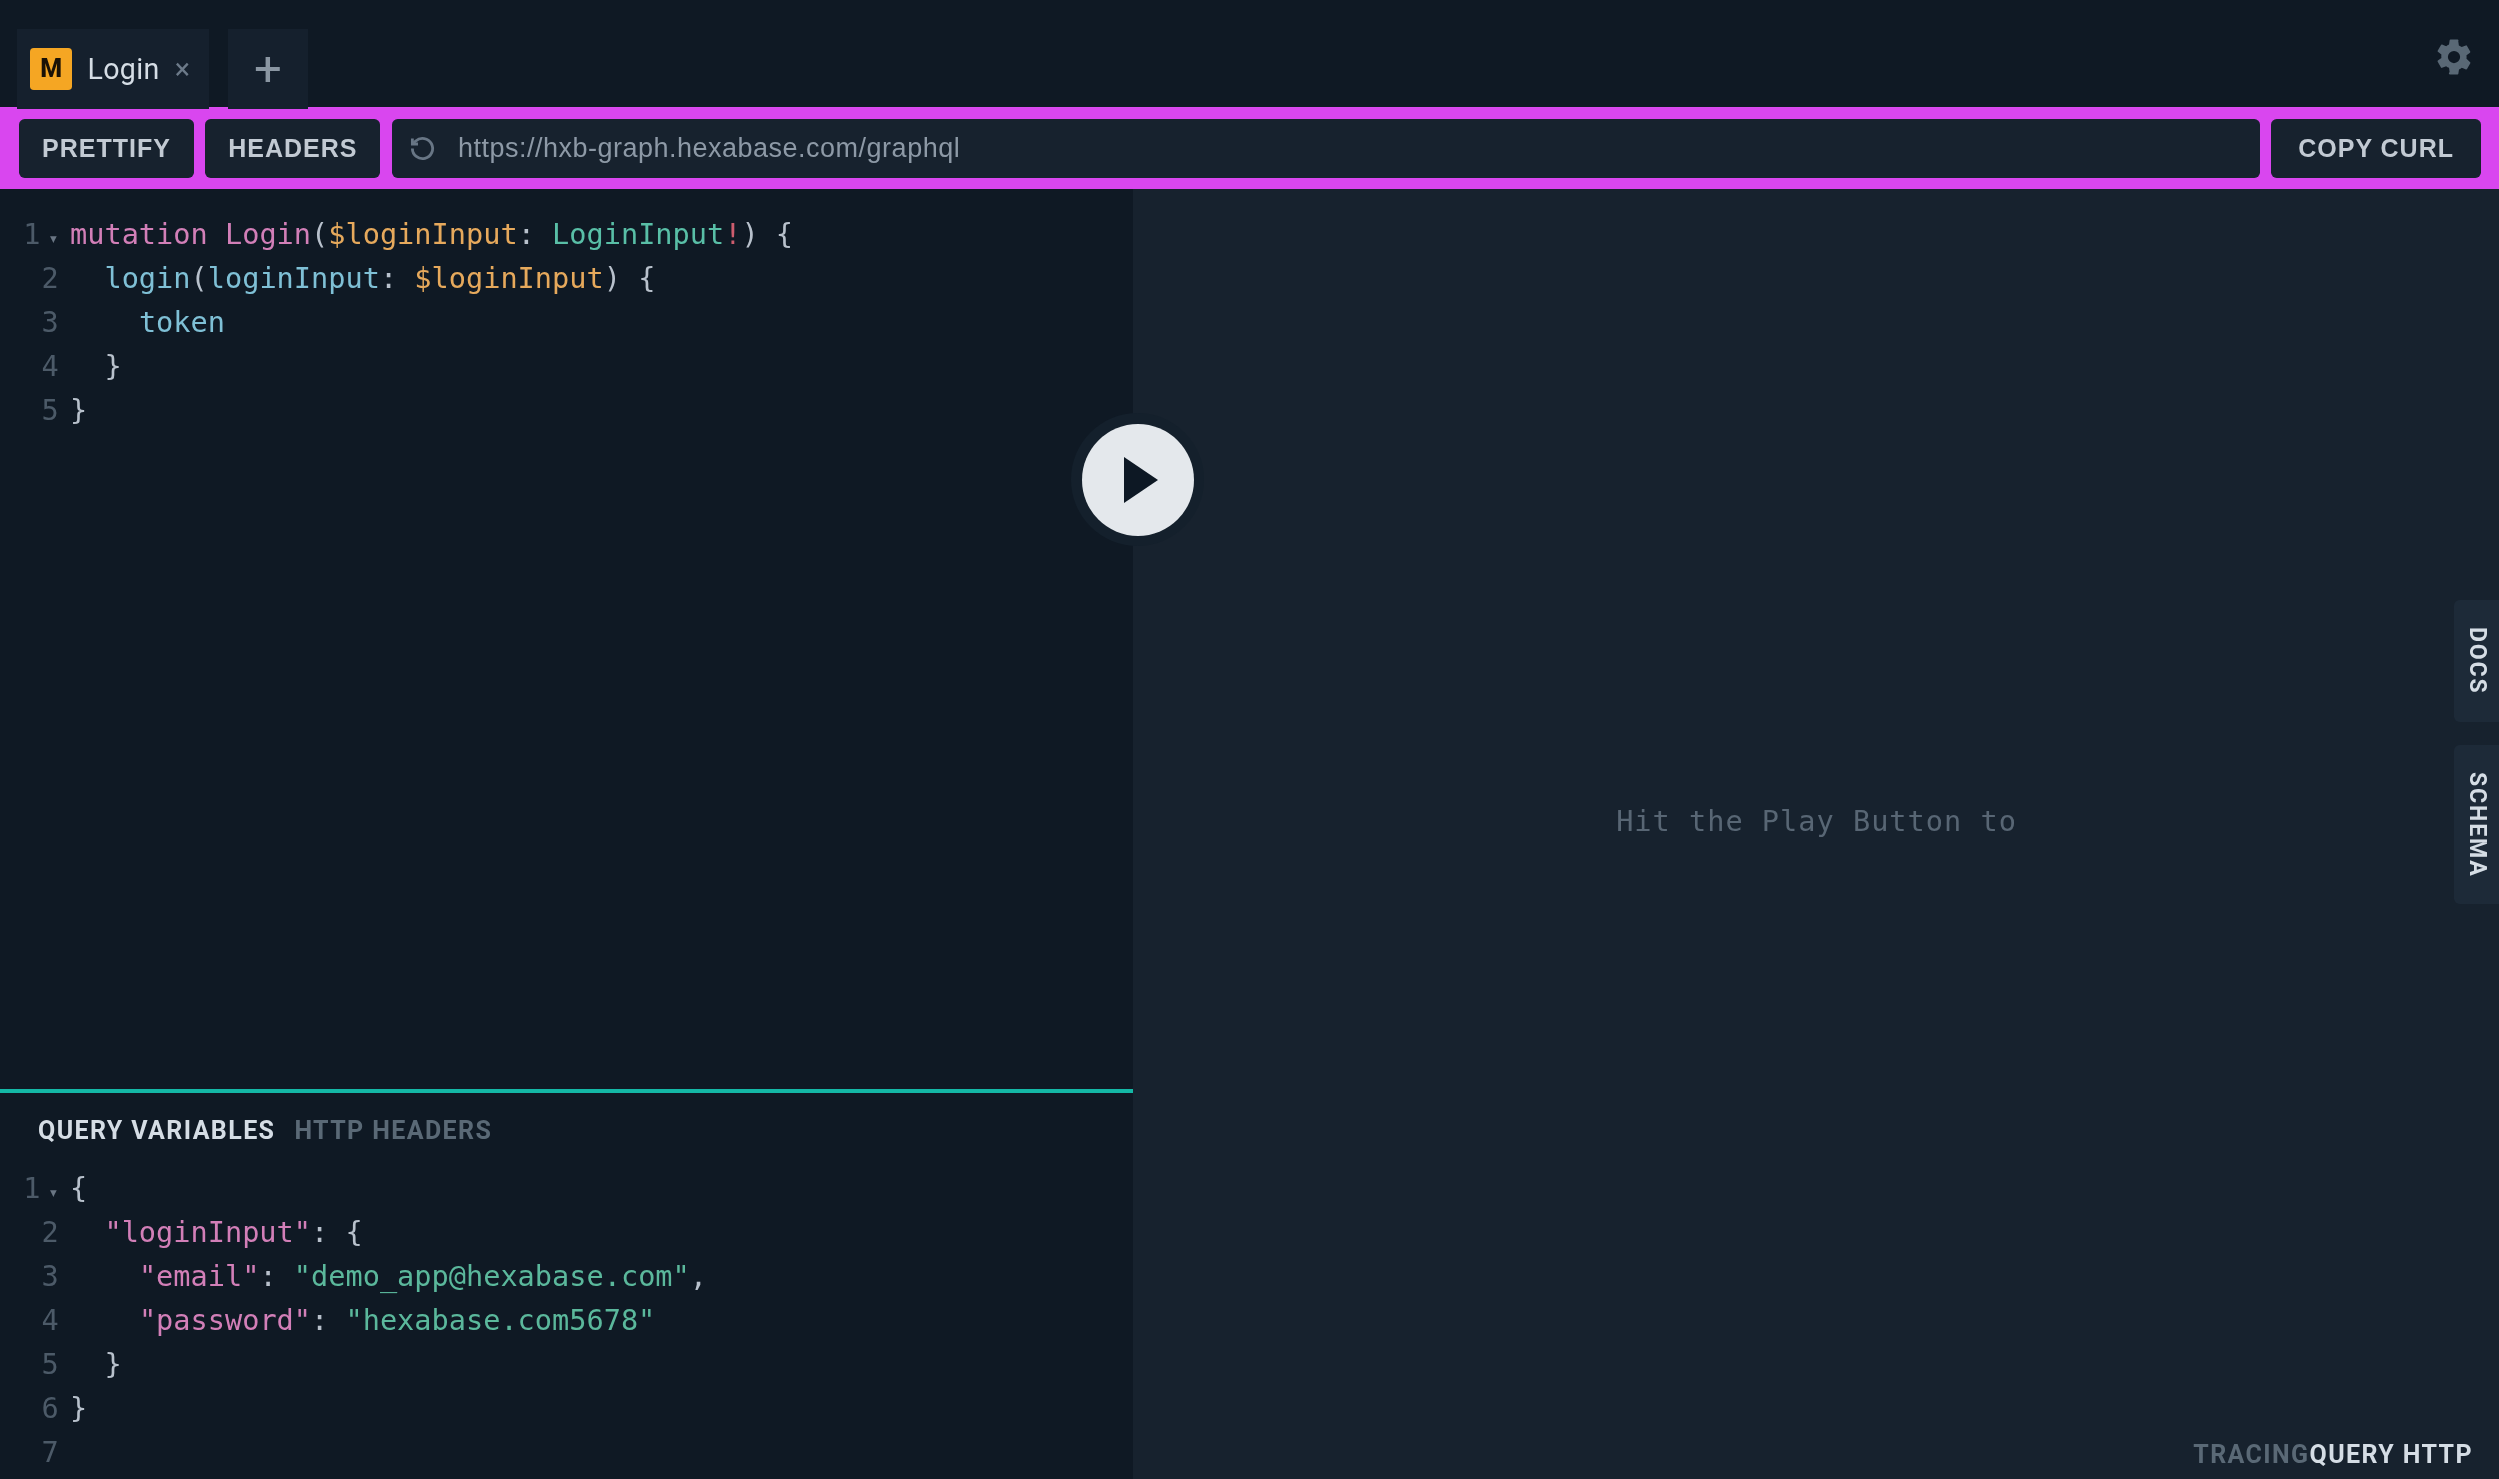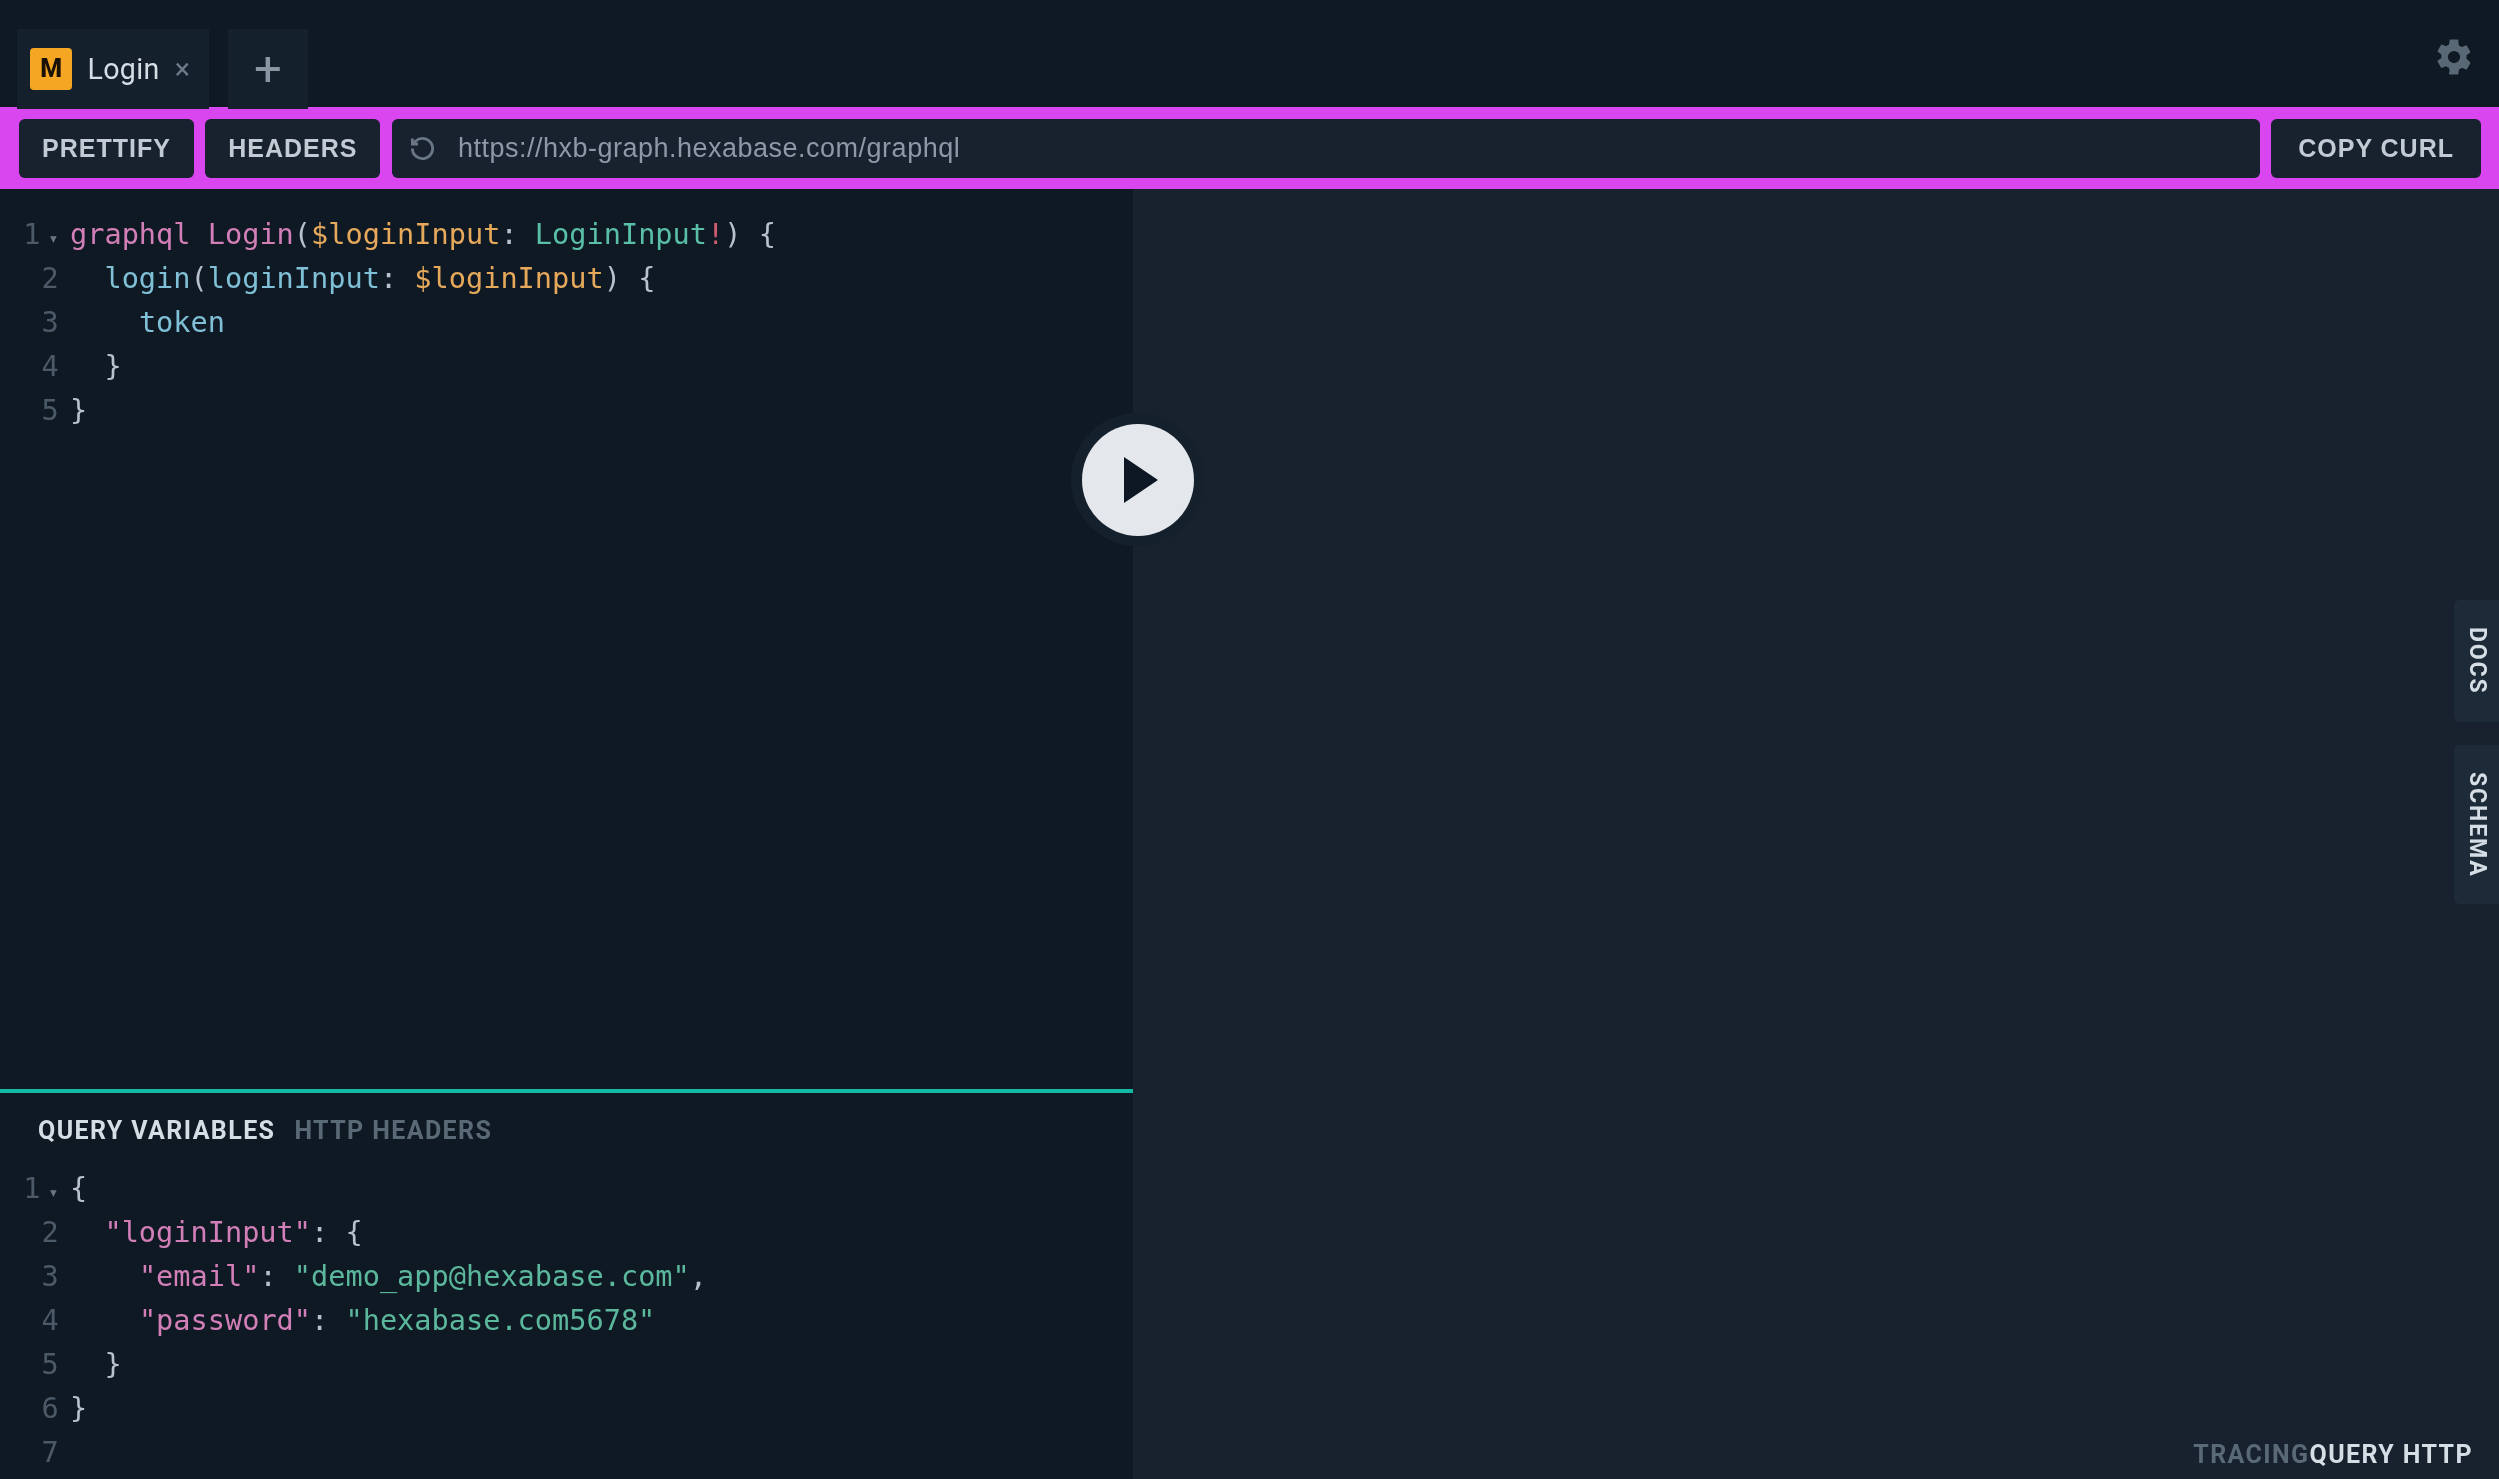--- a/index.html
+++ b/index.html
@@ -330,21 +330,21 @@
   <div class="left-col">
 
     <div class="editor">
       <div class="gutter">
         <div class="gline"><span>1</span><span class="fold">▾</span></div>
         <div class="gline"><span>2</span></div>
         <div class="gline"><span>3</span></div>
         <div class="gline"><span>4</span></div>
         <div class="gline"><span>5</span></div>
       </div>
-      <div class="code"><span class="tok-kw">graphql</span> <span class="tok-name">Login</span><span class="tok-punc">(</span><span class="tok-var">$loginInput</span><span class="tok-punc">: </span><span class="tok-type">LoginInput</span><span class="tok-em">!</span><span class="tok-punc">) {</span>
+      <div class="code"><span class="tok-kw">mutation</span> <span class="tok-name">Login</span><span class="tok-punc">(</span><span class="tok-var">$loginInput</span><span class="tok-punc">: </span><span class="tok-type">LoginInput</span><span class="tok-em">!</span><span class="tok-punc">) {</span>
   <span class="tok-field">login</span><span class="tok-punc">(</span><span class="tok-prop">loginInput</span><span class="tok-punc">: </span><span class="tok-var">$loginInput</span><span class="tok-punc">) {</span>
     <span class="tok-field">token</span>
   <span class="tok-punc">}</span>
 <span class="tok-punc">}</span></div>
     </div>
 
     <div class="varpane">
       <div class="var-tabs">
         <div class="var-tab active">QUERY VARIABLES</div>
         <div class="var-tab inactive">HTTP HEADERS</div>
@@ -365,20 +365,21 @@
     <span class="tok-kw">"password"</span><span class="tok-punc">: </span><span class="tok-str">"hexabase.com5678"</span>
   <span class="tok-punc">}</span>
 <span class="tok-punc">}</span>
 </div>
       </div>
     </div>
   </div>
 
   <div class="right-col">
     <div class="response-placeholder">
+      <div>Hit the Play Button to</div>
     </div>
 
     <div class="footer-tabs">
       <div class="footer-tab inactive">TRACING</div>
       <div class="footer-tab active">QUERY HTTP</div>
     </div>
 
     <div class="side-tabs">
       <div class="side-tab">DOCS</div>
       <div class="side-tab">SCHEMA</div>

